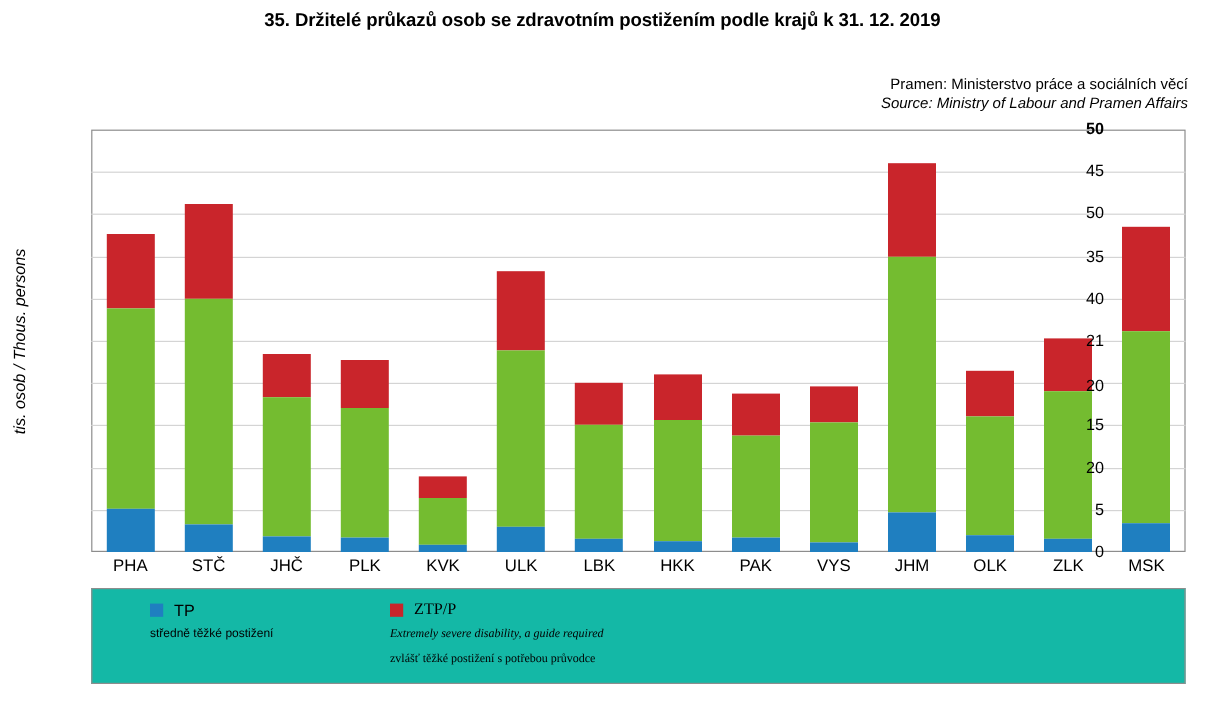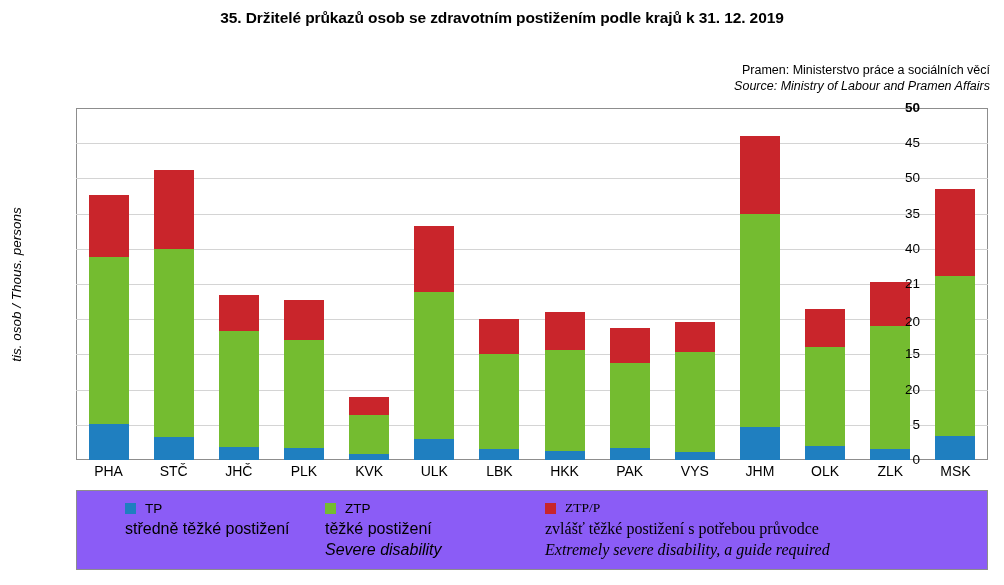--- a/index.html
+++ b/index.html
@@ -128,38 +128,39 @@
   }
   .seg { width: 100%; }
 
   
   .xlabels {
     position: absolute;
     left: 76px;
     top: 462px;
     width: 912px;
     display: flex;
+    justify-content: flex-end;
   }
   .xlabel {
     flex: 1 1 0;
     text-align: center;
     font-size: 14px;
     line-height: 18px;
   }
 
   
   .legend-box {
     position: absolute;
     left: 76px;
     top: 490px;
     width: 912px;
     height: 80px;
     border: 1px solid #8d8d8d;
     box-sizing: border-box;
-    background: #8b5cf6;
+    background: #14b8a6;
   }
   .legend-inner {
     position: absolute;
     left: 48px;
     top: 8px;
     width: 836px;
     display: flex;
   }
   .legend-col { position: relative; }
   .legend-col.c1 { width: 200px; }
@@ -171,21 +172,21 @@
     height: 18px;
     font-size: 13.5px;
   }
   .swatch {
     width: 11px;
     height: 11px;
     margin-right: 9px;
     flex: none;
   }
   .legend-sub {
-    font-size: 16px;
+    font-size: 10px;
     line-height: 18px;
     margin-top: 3px;
   }
   .legend-sub.it { font-style: italic; }
 </style>
 </head>
 <body>
 
 <div class="title-block">
   <div class="title-cs">35. Držitelé průkazů osob se zdravotním postižením podle krajů k 31. 12. 2019</div>
@@ -347,30 +348,22 @@
 
 <div class="legend-box">
   <div class="legend-inner" id="legendlayer">
       <div class="legend-col c1">
         <div class="legend-head">
           <span class="swatch" style="background: rgb(31, 127, 192);"></span>
           <span>TP</span>
         </div>
         <div class="legend-sub">středně těžké postižení</div>
       </div>
-      <div class="legend-col c2">
-        <div class="legend-head">
-          <span class="swatch" style="background: rgb(116, 188, 48);"></span>
-          <span>ZTP</span>
-        </div>
-        <div class="legend-sub">těžké postižení</div>
-        <div class="legend-sub it">Severe disability</div>
-      </div>
       <div class="legend-col c3">
         <div class="legend-head">
           <span class="swatch" style="background: rgb(201, 37, 43);"></span>
           <span>ZTP/P</span>
         </div>
+        <div class="legend-sub it">Extremely severe disability, a guide required</div>
         <div class="legend-sub">zvlášť  těžké postižení s potřebou průvodce</div>
-        <div class="legend-sub it">Extremely severe disability, a guide required</div>
       </div>
     </div>
 </div>
 
 </body></html>

